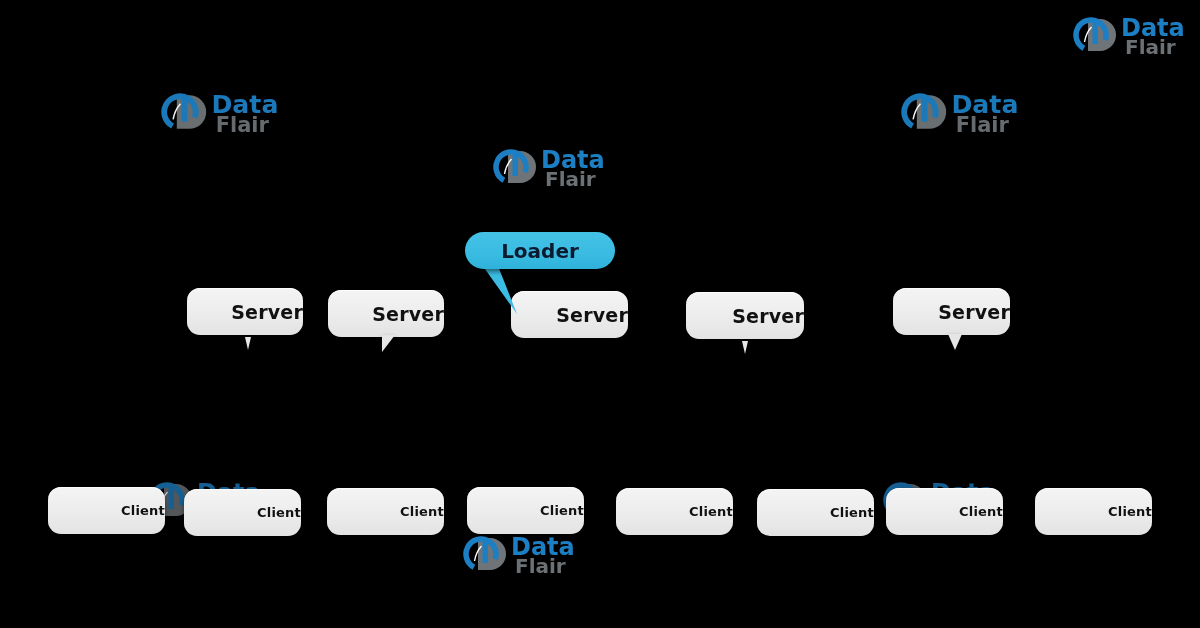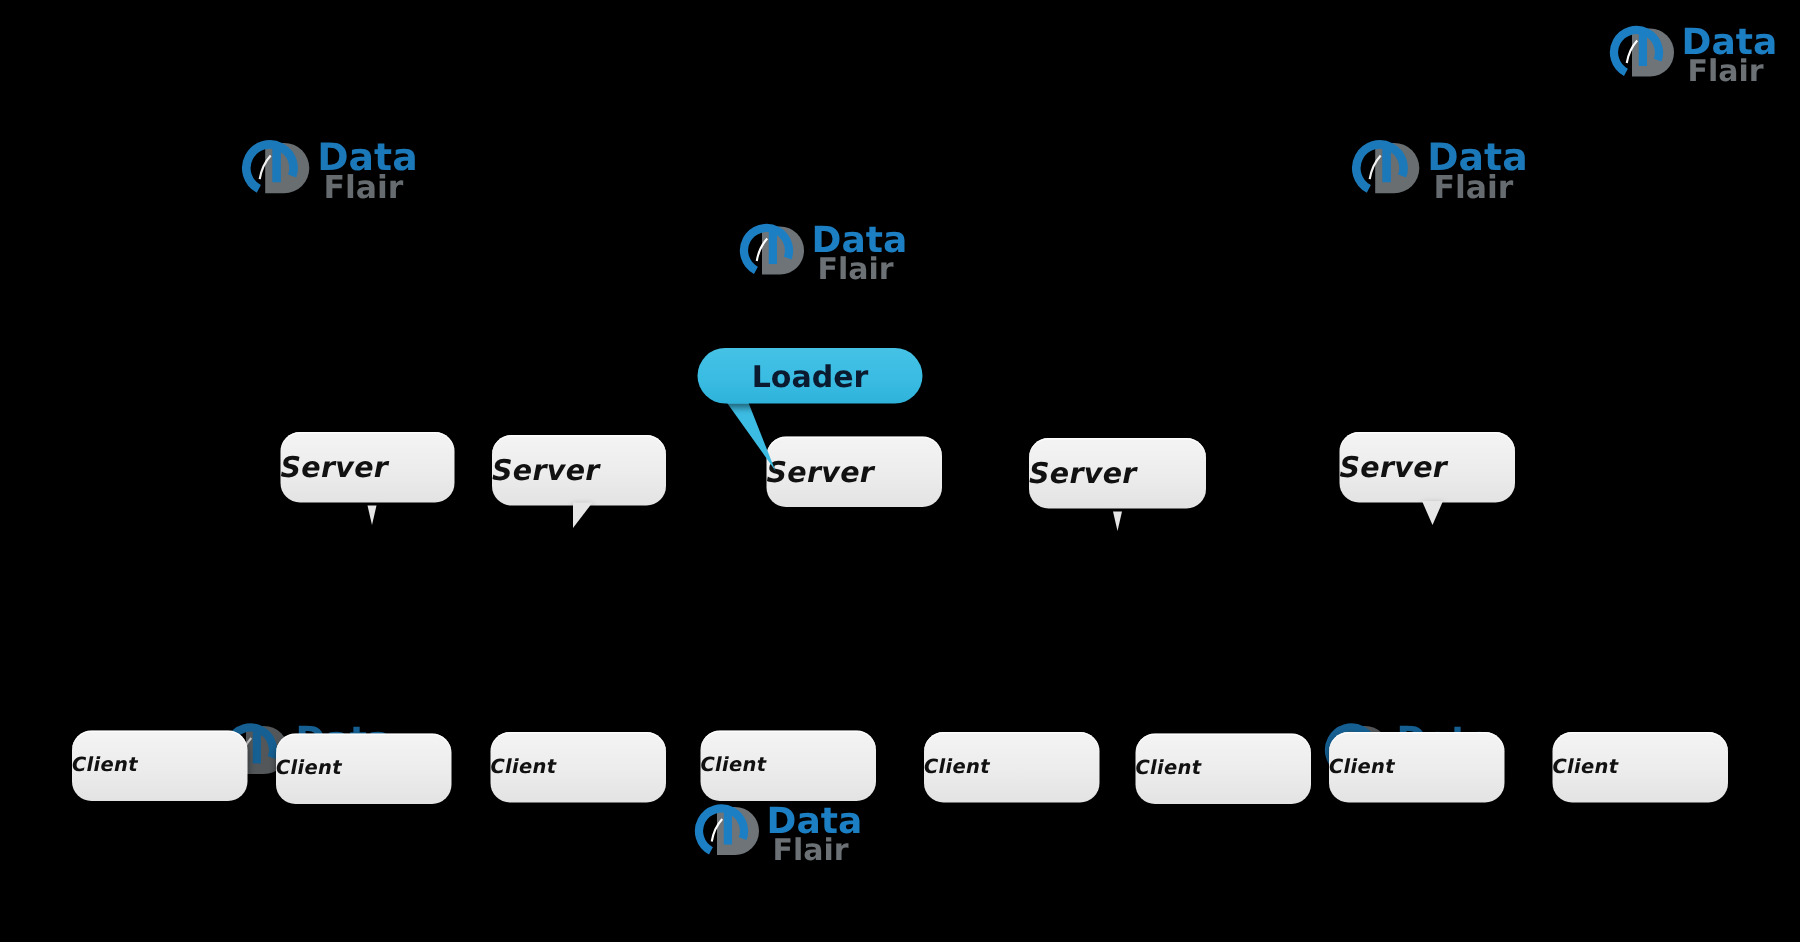--- a/index.html
+++ b/index.html
@@ -21,26 +21,25 @@
 
   
   .pill {
     position: absolute;
     box-sizing: border-box;
     background: linear-gradient(180deg, #f4f4f4 0%, #ececec 55%, #e3e3e3 100%);
     border-radius: 13px;
     box-shadow: 0 3px 4px rgba(0,0,0,0.45), 0 1px 0 rgba(255,255,255,0.8) inset;
     display: flex;
     align-items: center;
-    justify-content: flex-start;
+    justify-content: flex-end;
     color: #111111;
     font-weight: bold;
     letter-spacing: 0.2px;
     z-index: 6;
-    font-style: italic;
   }
   .pill.server { font-size: 19px; }
   .pill.client { font-size: 13px; }
 
   .pill .tail {
     position: absolute;
     width: 0;
     height: 0;
     border-left: 7px solid transparent;
     border-right: 7px solid transparent;

